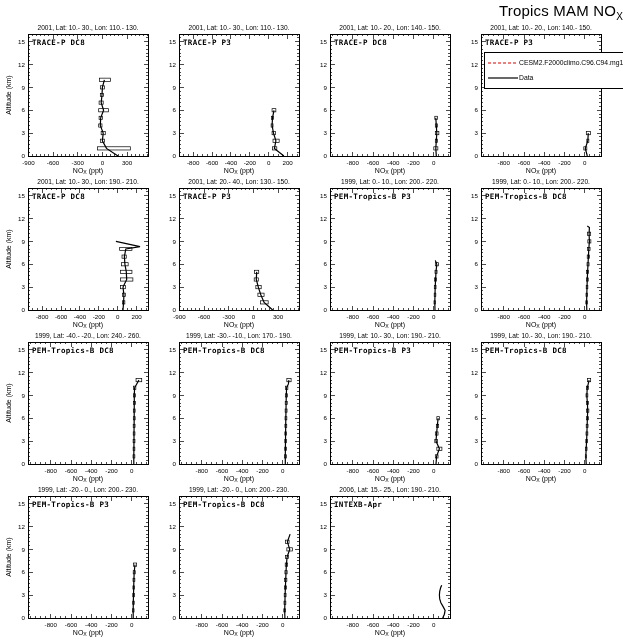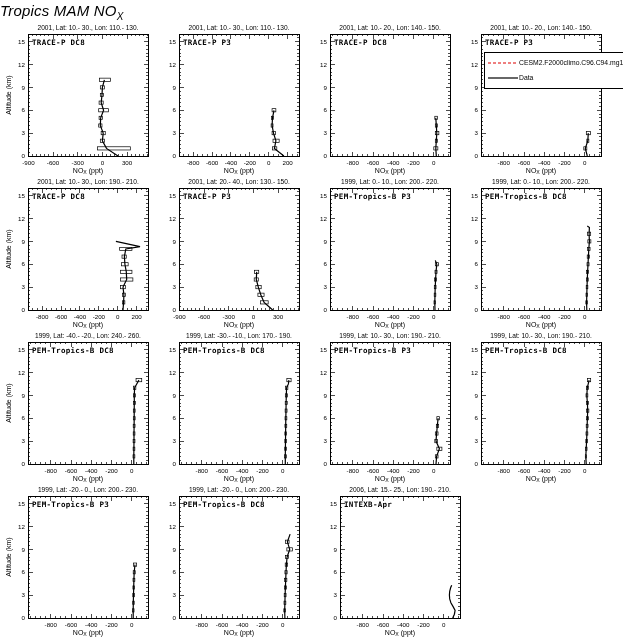--- a/index.html
+++ b/index.html
@@ -1,19 +1,19 @@
 <!DOCTYPE html>
 <html><head>
 <meta charset="utf-8">
 <style>
   html,body{margin:0;padding:0;background:#ffffff;}
   #page{position:relative;width:623px;height:641px;background:#ffffff;overflow:hidden;
         font-family:"Liberation Sans",sans-serif;color:#000;}
-  #title{position:absolute;top:2px;left:0;width:623px;text-align:left;
-         font-size:15px;letter-spacing:0.2px;font-style:italic;}
+  #title{position:absolute;top:2px;left:0;width:623px;text-align:right;
+         font-size:15px;letter-spacing:0.2px;}
   #title sub{font-size:10px;}
   .cell{position:absolute;width:151px;height:154px;}
   svg text{fill:#000000;font-family:"Liberation Sans",sans-serif;}
   text.plabel{font-family:"DejaVu Sans Mono",monospace;font-weight:bold;letter-spacing:0.3px;}
   #legend{position:absolute;left:484px;top:52px;z-index:5;}
 </style>
 </head>
 <body>
 
 <div id="page">
@@ -2064,21 +2064,21 @@
             <rect x="127.62025316455696" y="94.275" width="2.2278481012658204" height="3.2" fill="none" stroke="#000" stroke-width="0.7"></rect>
             <rect x="127.41772151898735" y="101.9" width="2.025316455696185" height="3.2" fill="none" stroke="#000" stroke-width="0.7"></rect>
             <rect x="127.21518987341771" y="109.525" width="1.8227848101265778" height="3.2" fill="none" stroke="#000" stroke-width="0.7"></rect>
             <rect x="127.0126582278481" y="117.15" width="1.822784810126592" height="3.2" fill="none" stroke="#000" stroke-width="0.7"></rect>
             <rect x="126.81012658227849" y="124.775" width="1.8227848101265636" height="3.2" fill="none" stroke="#000" stroke-width="0.7"></rect>
           </g>
           <polyline points="133.1,50.1 130.4,57.8 132.7,65.4 130.1,73.0 129.4,80.6 129.0,88.3 128.7,95.9 128.4,103.5 128.1,111.1 127.9,118.8 127.7,126.4 127.9,134.0" fill="none" stroke="#000000" stroke-width="1.2"></polyline>
           <text x="26" y="22.5" font-size="7.5" class="plabel">PEM-Tropics-B DC8</text>
           <text x="82" y="151" text-anchor="middle" font-size="7"><tspan>NO</tspan><tspan dy="1.4" font-size="5.2">X</tspan><tspan dy="-1.4"> (ppt)</tspan></text>
         </svg></div>
-      <div class="cell" style="left: 318px; top: 484px; text-decoration: underline;"><svg width="151" height="154">
+      <div class="cell" style="left: 308px; top: 484px; text-decoration: underline;"><svg width="151" height="154">
           <text x="82" y="8" text-anchor="middle" font-size="6.6">2006, Lat: 15.- 25., Lon: 190.- 210.</text>
           <rect x="22" y="12" width="120" height="122" fill="none" stroke="#000" stroke-width="1" shape-rendering="crispEdges"></rect>
           <g stroke="#000" stroke-width="0.7" shape-rendering="crispEdges">
             <line x1="44.78481012658228" y1="134" x2="44.78481012658228" y2="129.5"></line>
             <line x1="44.78481012658228" y1="12" x2="44.78481012658228" y2="16.5"></line>
             <line x1="65.0379746835443" y1="134" x2="65.0379746835443" y2="129.5"></line>
             <line x1="65.0379746835443" y1="12" x2="65.0379746835443" y2="16.5"></line>
             <line x1="85.29113924050633" y1="134" x2="85.29113924050633" y2="129.5"></line>
             <line x1="85.29113924050633" y1="12" x2="85.29113924050633" y2="16.5"></line>
             <line x1="105.54430379746836" y1="134" x2="105.54430379746836" y2="129.5"></line>

